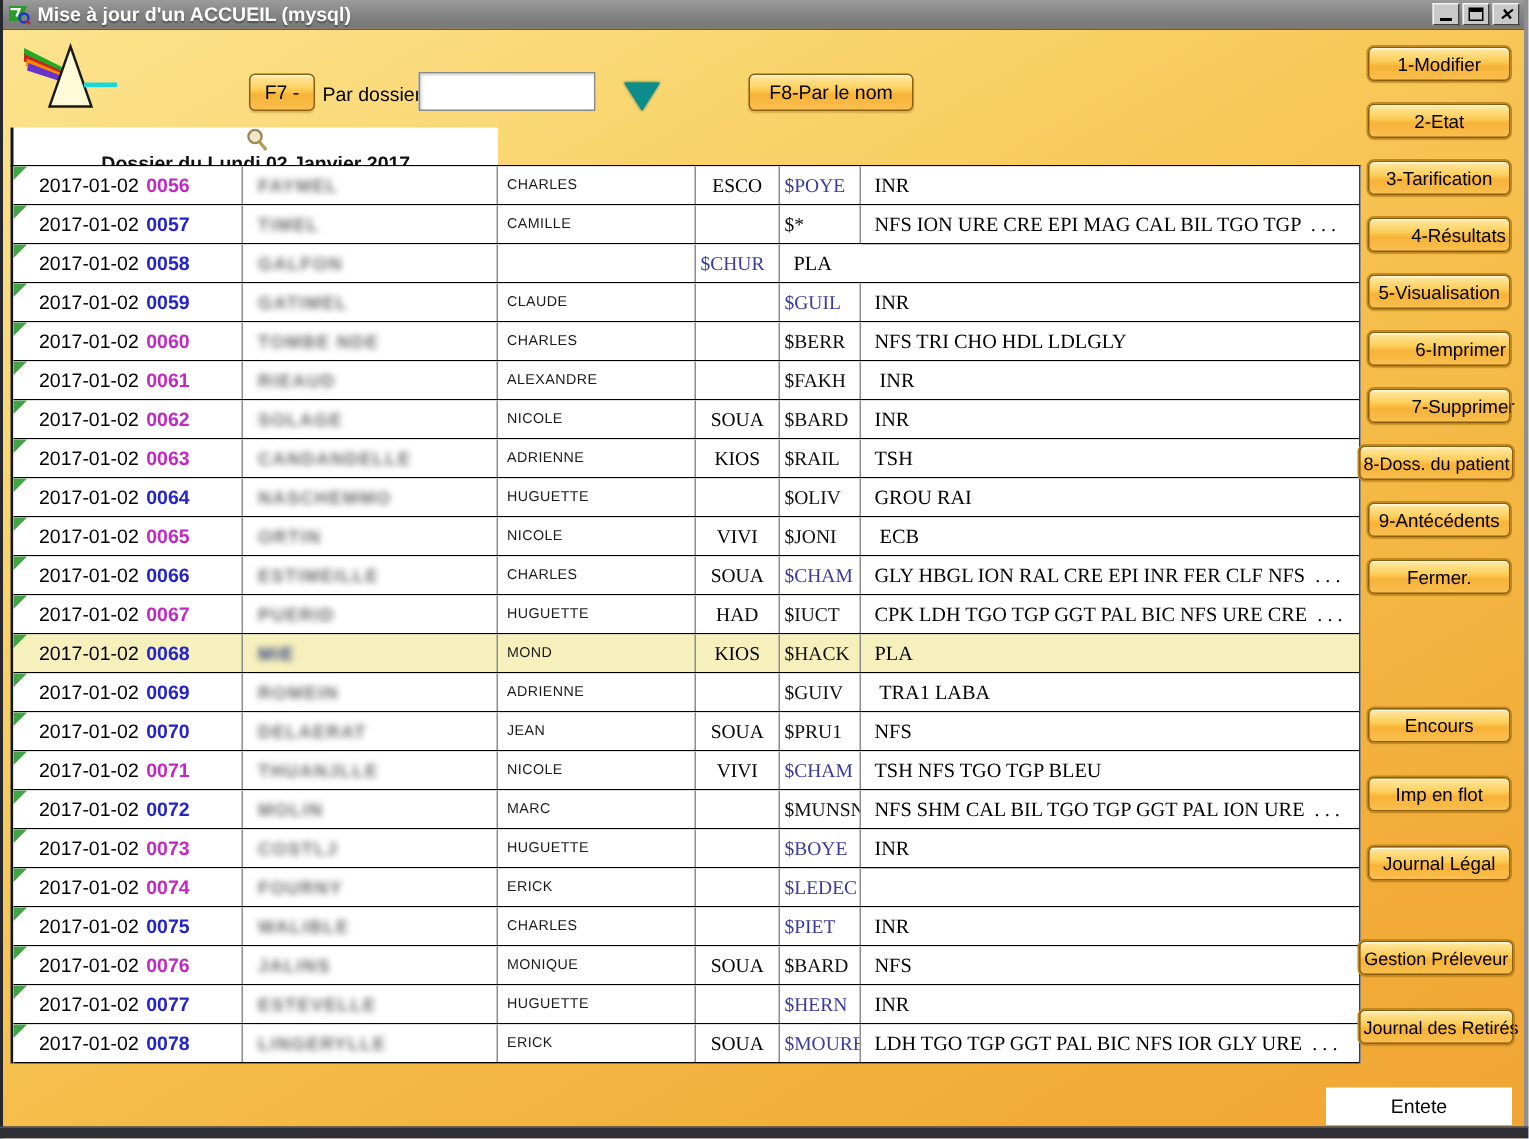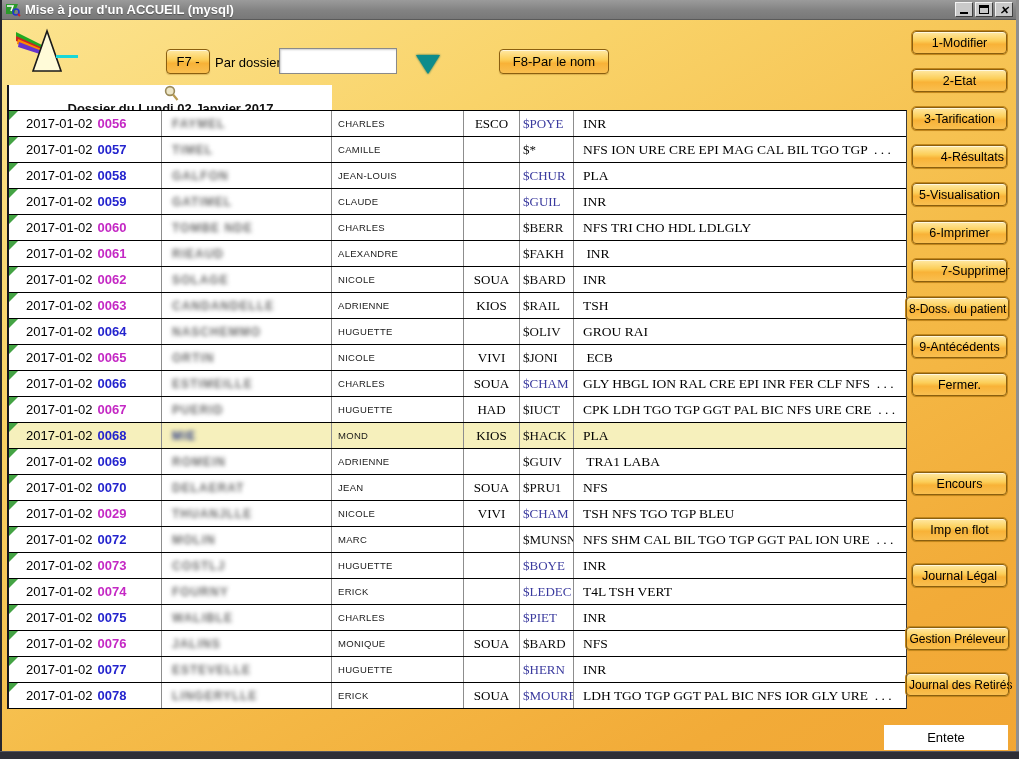--- a/index.html
+++ b/index.html
@@ -211,23 +211,20 @@
   </div>
       <div class="row">
     <div class="c c1">
       <i class="corner"></i>
       <span class="date">2017-01-02</span>
           <span class="num blue">0058</span>
     </div>
     <div class="c c2">
           <span class="blur">GALFON</span>
         </div>
-    <div class="c c3">
-          <span>JEAN-LOUIS</span>
-        </div>
     <div class="c c4">
           <span></span>
         </div>
     <div class="c c5">
           <span class="codev code-blue">$CHUR</span>
         </div>
     <div class="c c6"><span>PLA</span></div>
   </div>
       <div class="row">
     <div class="c c1">
@@ -466,21 +463,21 @@
         </div>
     <div class="c c5">
           <span class="codev code-black">$PRU1</span>
         </div>
     <div class="c c6"><span>NFS</span></div>
   </div>
       <div class="row">
     <div class="c c1">
       <i class="corner"></i>
       <span class="date">2017-01-02</span>
-          <span class="num magenta">0029</span>
+          <span class="num magenta">0071</span>
     </div>
     <div class="c c2">
           <span class="blur">THUANJLLE</span>
         </div>
     <div class="c c3">
           <span>NICOLE</span>
         </div>
     <div class="c c4">
           <span>VIVI</span>
         </div>
@@ -540,21 +537,20 @@
         </div>
     <div class="c c3">
           <span>ERICK</span>
         </div>
     <div class="c c4">
           <span></span>
         </div>
     <div class="c c5">
           <span class="codev code-blue">$LEDEC</span>
         </div>
-    <div class="c c6"><span>T4L TSH VERT</span></div>
   </div>
       <div class="row">
     <div class="c c1">
       <i class="corner"></i>
       <span class="date">2017-01-02</span>
           <span class="num blue">0075</span>
     </div>
     <div class="c c2">
           <span class="blur">WALIBLE</span>
         </div>
@@ -630,21 +626,21 @@
     <div class="c c6"><span>LDH TGO TGP GGT PAL BIC NFS IOR GLY URE  . . .</span></div>
   </div>
     </div>
 
   <div id="sidebar">
       <button class="sbtn" style="top: 31px;">1-Modifier</button>
       <button class="sbtn" style="top: 69px;">2-Etat</button>
       <button class="sbtn" style="top: 107px;">3-Tarification</button>
       <button class="sbtn" style="top: 145px; text-align: right;">4-Résultats</button>
       <button class="sbtn" style="top: 183px;">5-Visualisation</button>
-      <button class="sbtn" style="top: 221px;">6-Imprimer</button>
+      <button class="sbtn" style="top: 221px; text-align: right;">6-Imprimer</button>
       <button class="sbtn" style="top: 259px; padding-left: 28px;">7-Supprimer</button>
       <button class="sbtn wide" style="top: 297px;">8-Doss. du patient</button>
       <button class="sbtn" style="top: 335px;">9-Antécédents</button>
       <button class="sbtn" style="top: 373px;">Fermer.</button>
       <button class="sbtn" style="top: 472px;">Encours</button>
       <button class="sbtn" style="top: 518px;">Imp en flot</button>
       <button class="sbtn" style="top: 564px;">Journal Légal</button>
       <button class="sbtn wide" style="top: 627px;">Gestion Préleveur</button>
       <button class="sbtn wide" style="top: 673px;">Journal des Retirés</button>
     </div>

